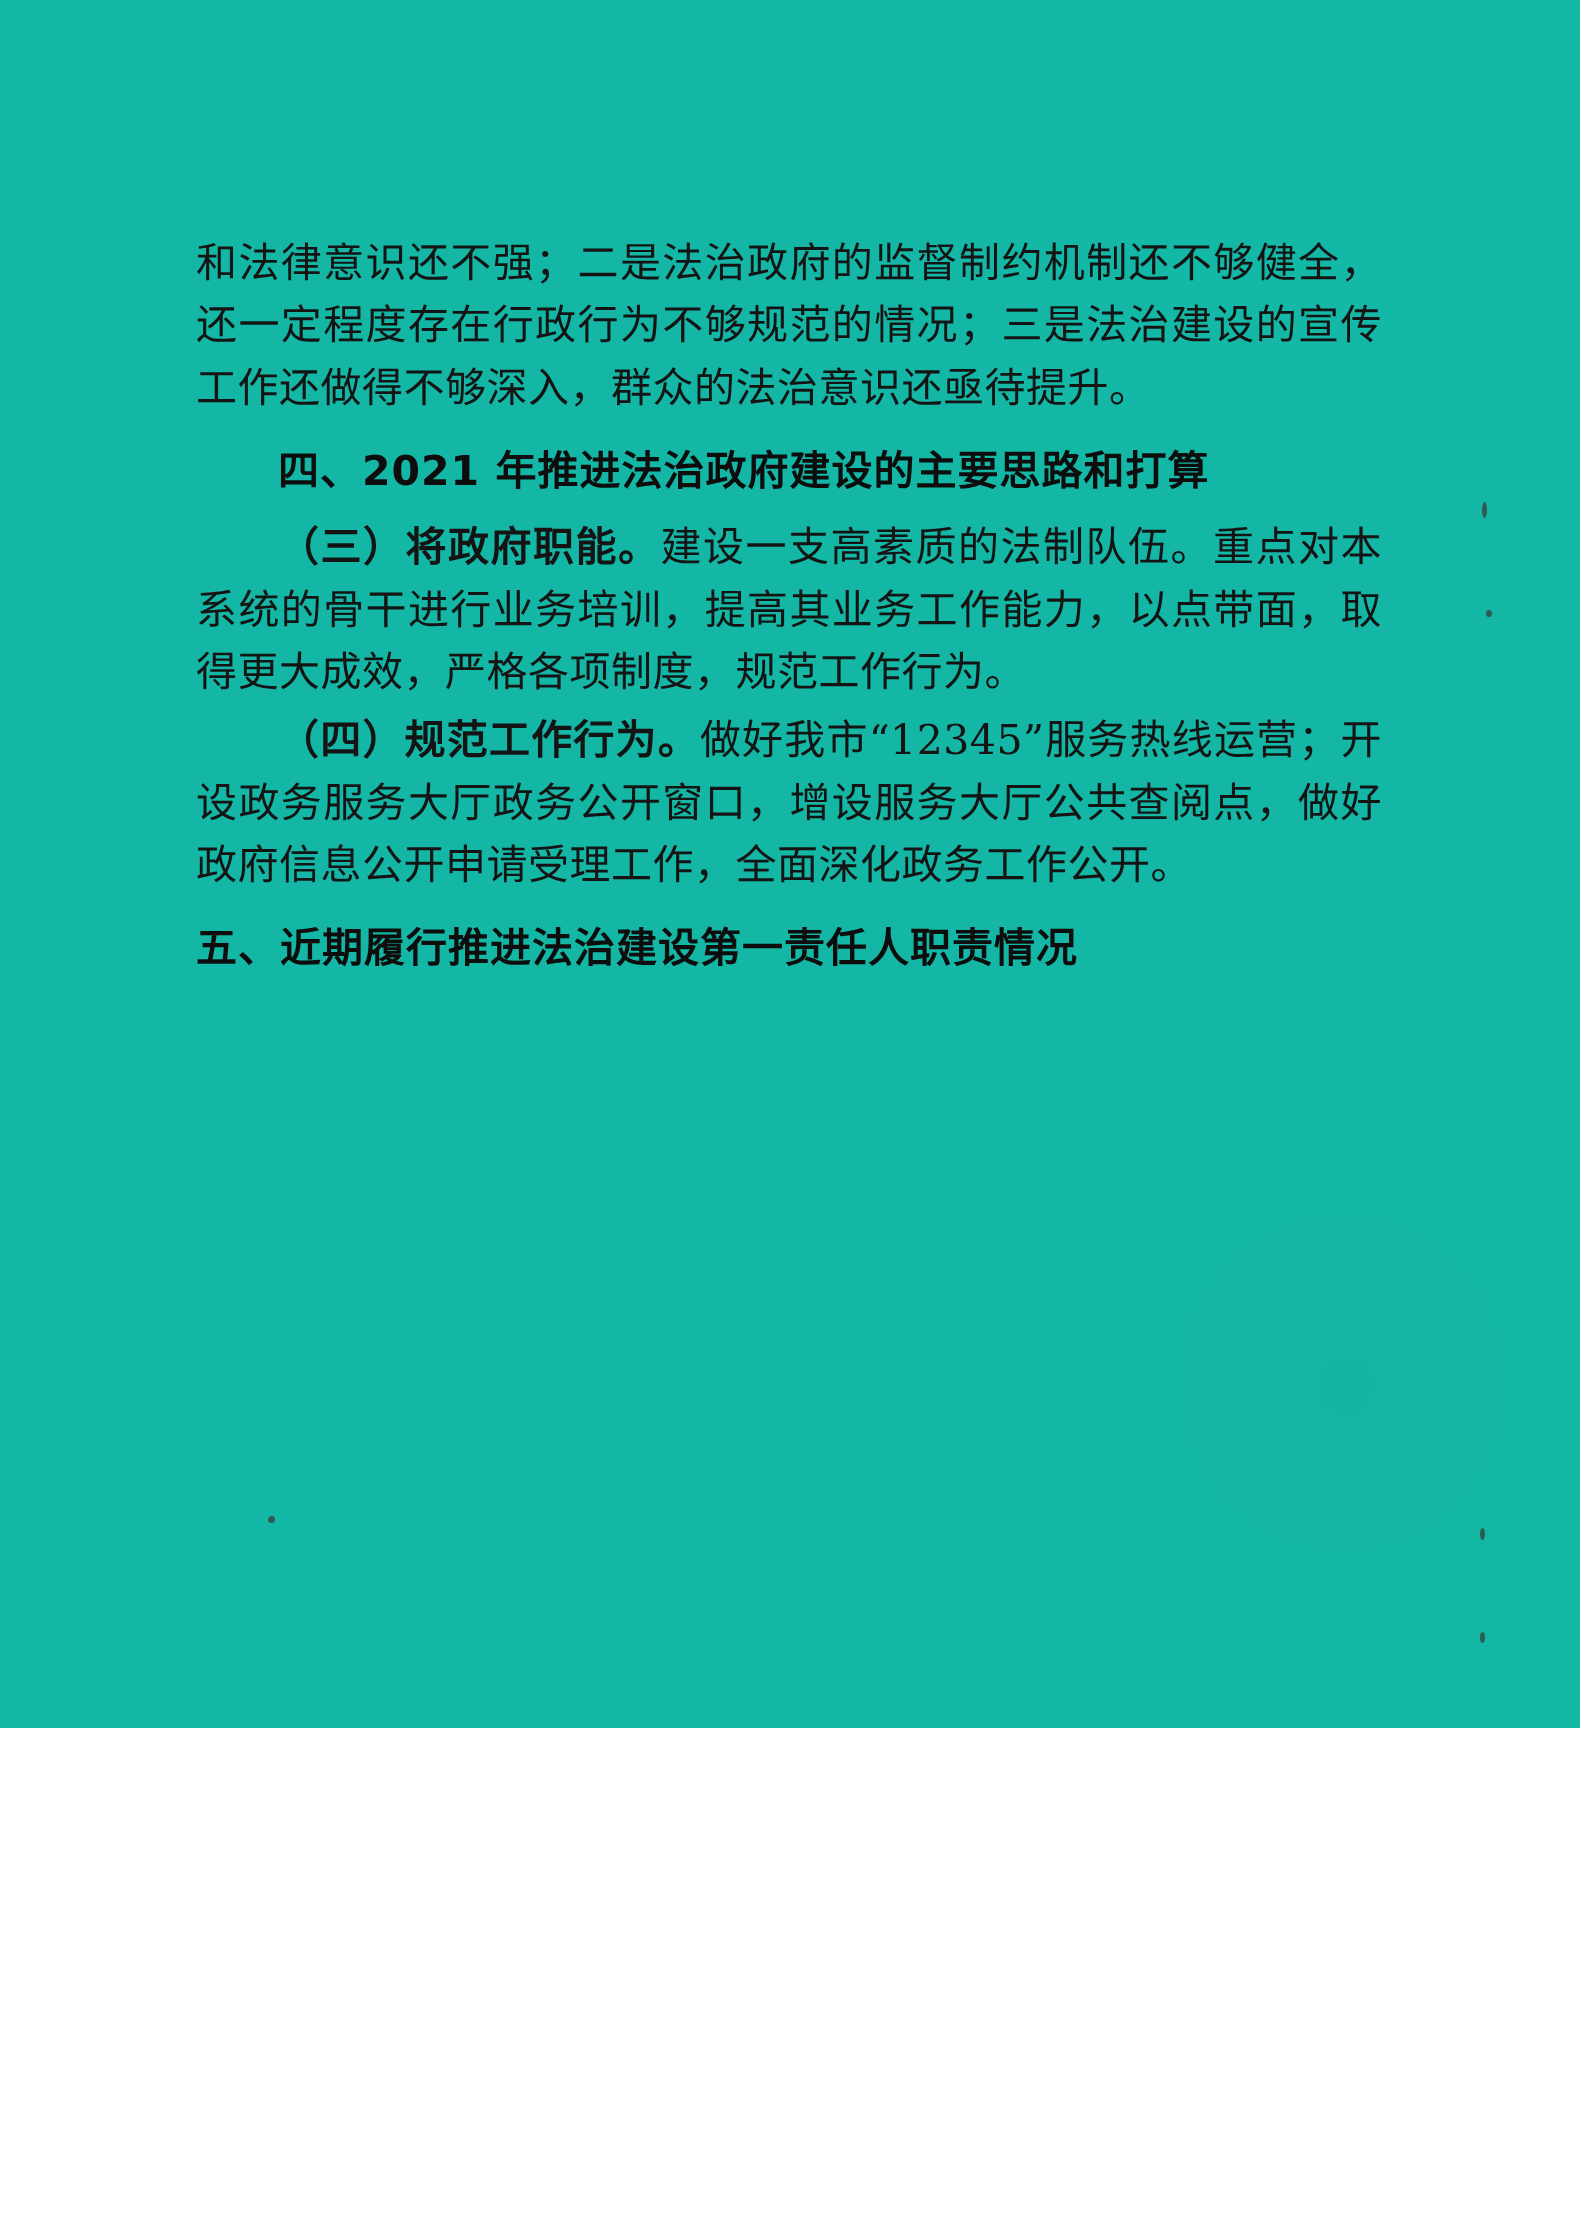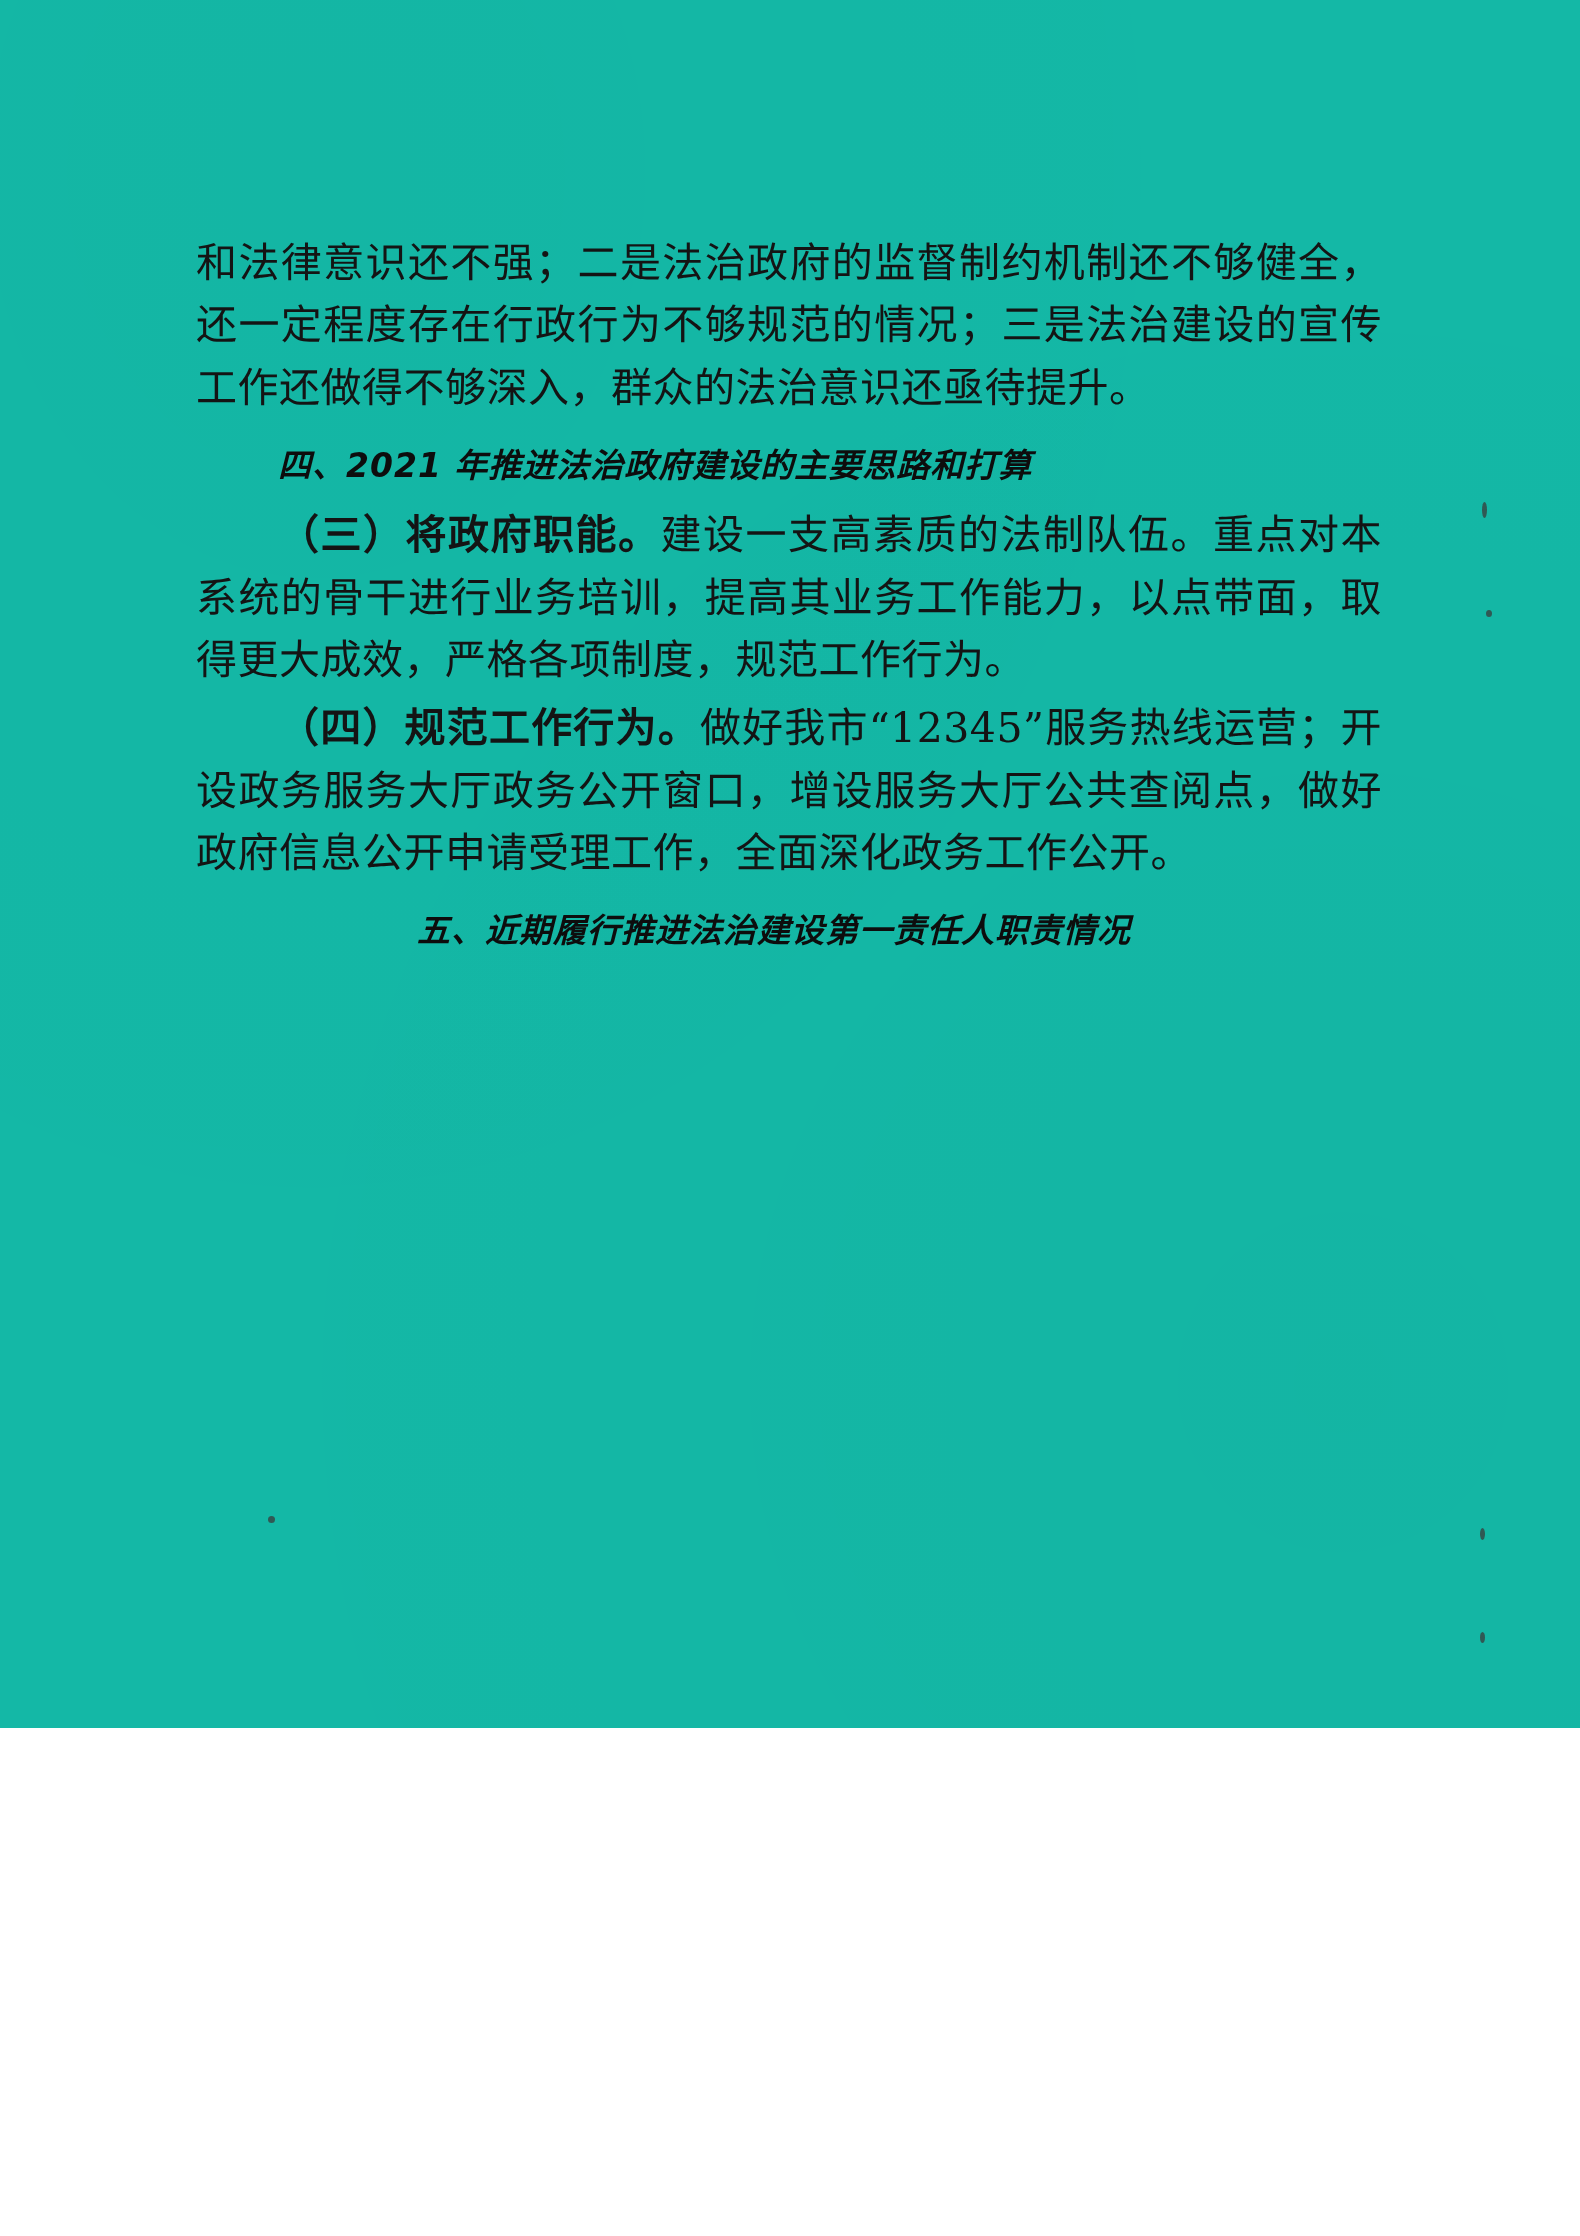--- a/index.html
+++ b/index.html
@@ -39,32 +39,30 @@
     letter-spacing: 0.5px;
     text-align: justify;
     text-justify: inter-ideograph;
     color: #141414;
   }
   p.indent {
     text-indent: 82px;
   }
   h2.section-heading {
     margin: 22px 0 14px 0;
-    font-size: 33px;
+    font-size: 41px;
     line-height: 1.5;
     font-weight: bold;
     font-family: "DejaVu Sans", "Liberation Sans", sans-serif;
     letter-spacing: 1px;
     text-indent: 82px;
     color: #0d0d0d;
-    font-style: italic;
   }
   h2.section-heading.centered {
     text-indent: 0;
-    text-align: center;
     padding-right: 30px;
   }
   .lead {
     font-weight: bold;
     font-family: "DejaVu Sans", "Liberation Sans", sans-serif;
     letter-spacing: 0.5px;
   }
   .page-number {
     position: absolute;
     left: 0;

